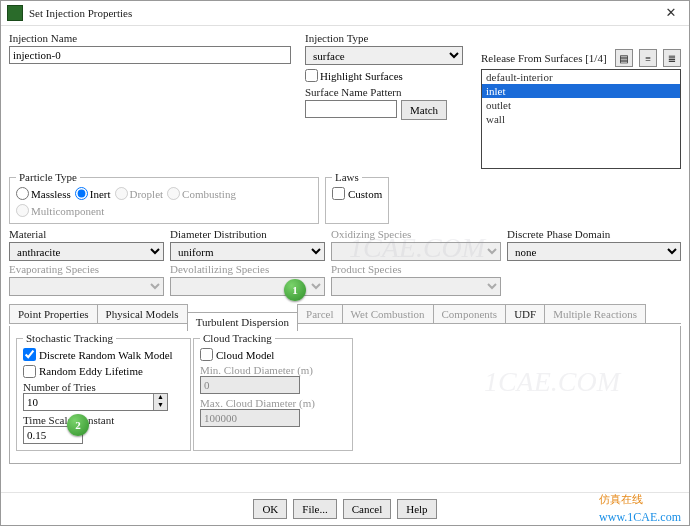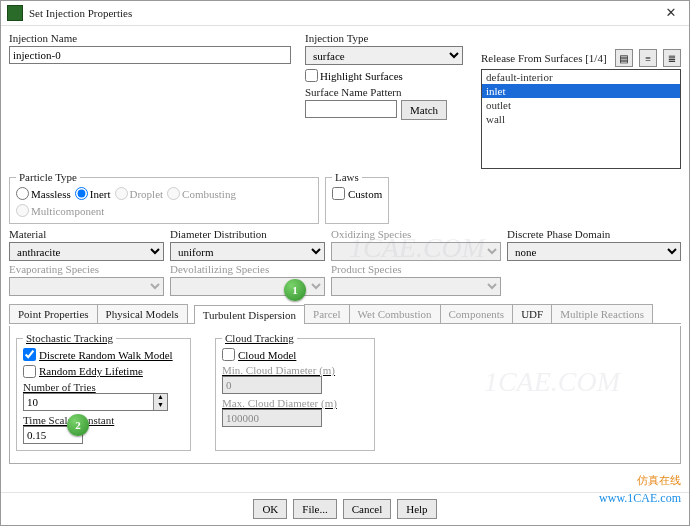--- a/index.html
+++ b/index.html
@@ -21,29 +21,29 @@
 .listbox { border: 1px solid #444; background: #fff; height: 100px; overflow: hidden; }
 .listbox .item { padding: 1px 4px; color: #333; }
 .listbox .item.selected { background: #1a6bd8; color: #fff; }
 fieldset { border: 1px solid #bbb; padding: 4px 6px 6px 6px; }
 legend { padding: 0 3px; color: #222; }
 .radio-row { display: flex; align-items: center; gap: 4px; flex-wrap: wrap; }
 .radio-row label { display: flex; align-items: center; gap: 2px; }
 .radio-row input[type=radio]:disabled + span { color: #999; }
 .tabs { display: flex; border-bottom: 1px solid #aaa; }
 .tab { padding: 3px 8px; border: 1px solid #aaa; border-bottom: none; background: #f6f6f6; margin-right: -1px; cursor: pointer; color: #222; }
-.tab.active { background: #fff; position: relative; top: 1px; margin-left: 7px; }
+.tab.active { background: #fff; position: relative; top: 8px; }
 .tab.disabled { color: #999; }
 .tab-body { border: 1px solid #aaa; border-top: none; padding: 6px; min-height: 138px; position: relative; }
 .annot { position: absolute; width: 22px; height: 22px; border-radius: 50%; background: radial-gradient(circle at 35% 30%, #7ad36b, #2f8f2a); color: #fff; display: flex; align-items: center; justify-content: center; font-weight: bold; box-shadow: 0 1px 2px rgba(0,0,0,.4); font-size: 11px; pointer-events: none; }
 .spinner-wrap { position: relative; display: inline-block; }
 .spinner-btns { position: absolute; right: 1px; top: 1px; bottom: 1px; width: 14px; display: flex; flex-direction: column; }
 .spinner-btns div { flex: 1; border-left: 1px solid #888; background: #e7e7e7; font-size: 7px; line-height: 7px; text-align: center; cursor: pointer; }
 .footer { display: flex; justify-content: center; gap: 6px; padding: 6px; border-top: 1px solid #e4e4e4; position: relative; }
-.watermark { position: absolute; right: 8px; bottom: 19px; font-size: 16px; color: #1a8fe6; font-family: "SimSun", serif; text-align: right; }
+.watermark { position: absolute; right: 8px; bottom: 0; font-size: 16px; color: #1a8fe6; font-family: "SimSun", serif; }
 .watermark .zh { color: #e68a1a; }
 .faded-wm { position: absolute; color: rgba(150,150,160,.13); font-size: 28px; font-style: italic; pointer-events: none; }
 </style>
 </head>
 <body>
 
 <div class="dialog">
   <div class="titlebar">
     <div class="icon"></div>
     <div class="title">Set Injection Properties</div>
@@ -164,21 +164,21 @@
       <div class="tab">Physical Models</div>
       <div class="tab active">Turbulent Dispersion</div>
       <div class="tab disabled">Parcel</div>
       <div class="tab disabled">Wet Combustion</div>
       <div class="tab disabled">Components</div>
       <div class="tab">UDF</div>
       <div class="tab disabled">Multiple Reactions</div>
     </div>
 
     <div class="tab-body">
-      <div class="row" style="gap:24px;text-decoration:underline;">
+      <div class="row" style="gap:2px;">
         <fieldset style="width:175px;position:relative;">
           <legend>Stochastic Tracking</legend>
           <label style="display:flex;align-items:center;gap:3px;">
             <input type="checkbox" checked="" style="">
             <span>Discrete Random Walk Model</span>
           </label>
           <label style="display:flex;align-items:flex-start;gap:3px;margin-top:4px;">
             <input type="checkbox" style="">
             <span>Random Eddy Lifetime</span>
           </label>

